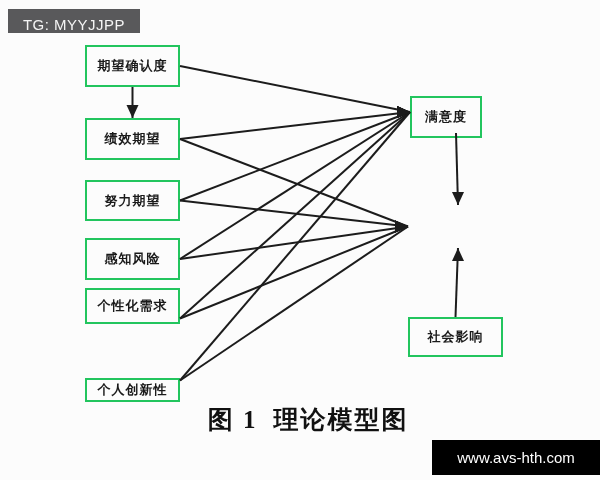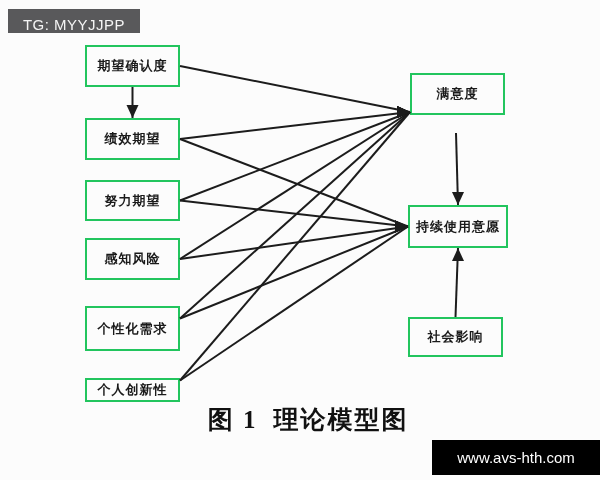--- a/index.html
+++ b/index.html
@@ -84,31 +84,28 @@
       </div>
       <div class="node" style="left: 85px; top: 180px; width: 95px; height: 41px;">
         <span>努力期望</span>
       </div>
       <div class="node" style="left: 85px; top: 118px; width: 95px; height: 42px;">
         <span>绩效期望</span>
       </div>
       <div class="node" style="left: 85px; top: 238px; width: 95px; height: 42px;">
         <span>感知风险</span>
       </div>
-      <div class="node" style="left: 85px; top: 306px; width: 95px; height: 45px;">
+      <div class="node" style="left: 85px; top: 288px; width: 95px; height: 36px;">
         <span>个性化需求</span>
       </div>
       <div class="node" style="left: 85px; top: 378px; width: 95px; height: 24px;">
         <span>个人创新性</span>
       </div>
-      <div class="node" style="left: 410px; top: 73px; width: 95px; height: 42px;">
+      <div class="node" style="left: 410px; top: 96px; width: 72px; height: 42px;">
         <span>满意度</span>
-      </div>
-      <div class="node" style="left: 408px; top: 205px; width: 100px; height: 43px;">
-        <span>持续使用意愿</span>
       </div>
       <div class="node" style="left: 408px; top: 317px; width: 95px; height: 40px;">
         <span>社会影响</span>
       </div>
     </div>
 
   <div class="caption">
     <span class="fig-label">图 1</span><span>理论模型图</span>
   </div>
 

